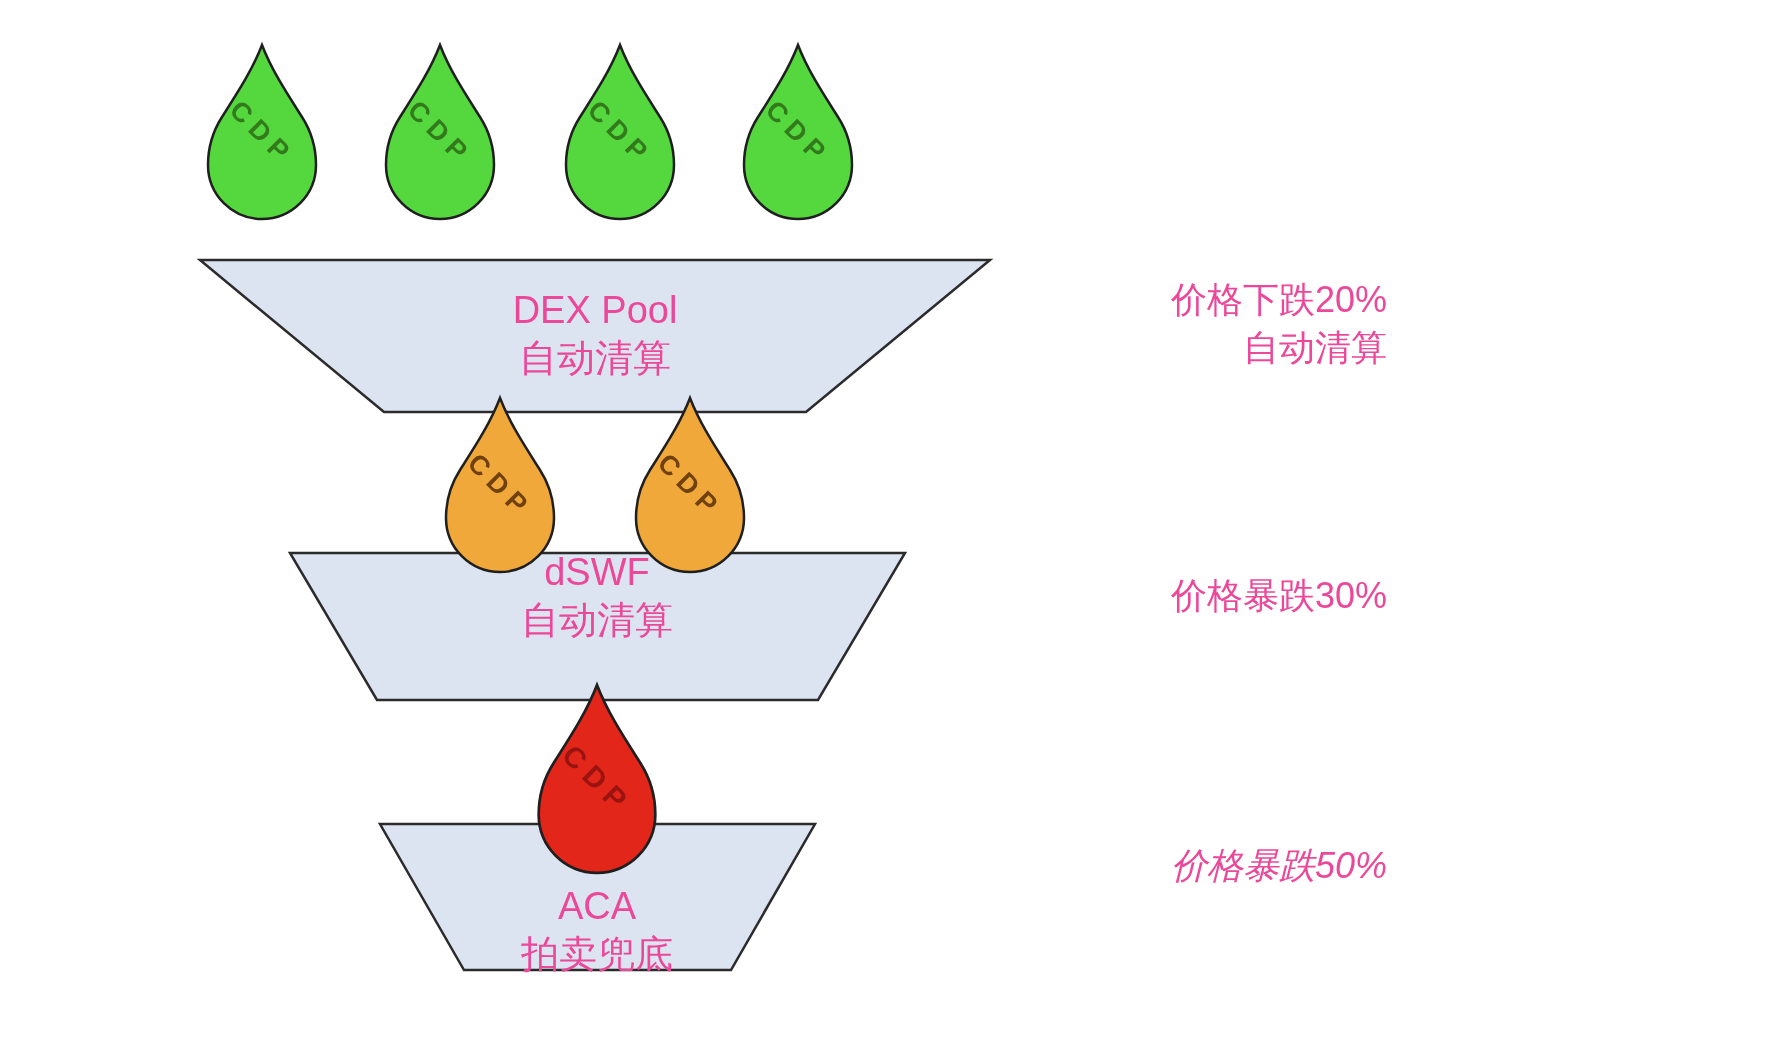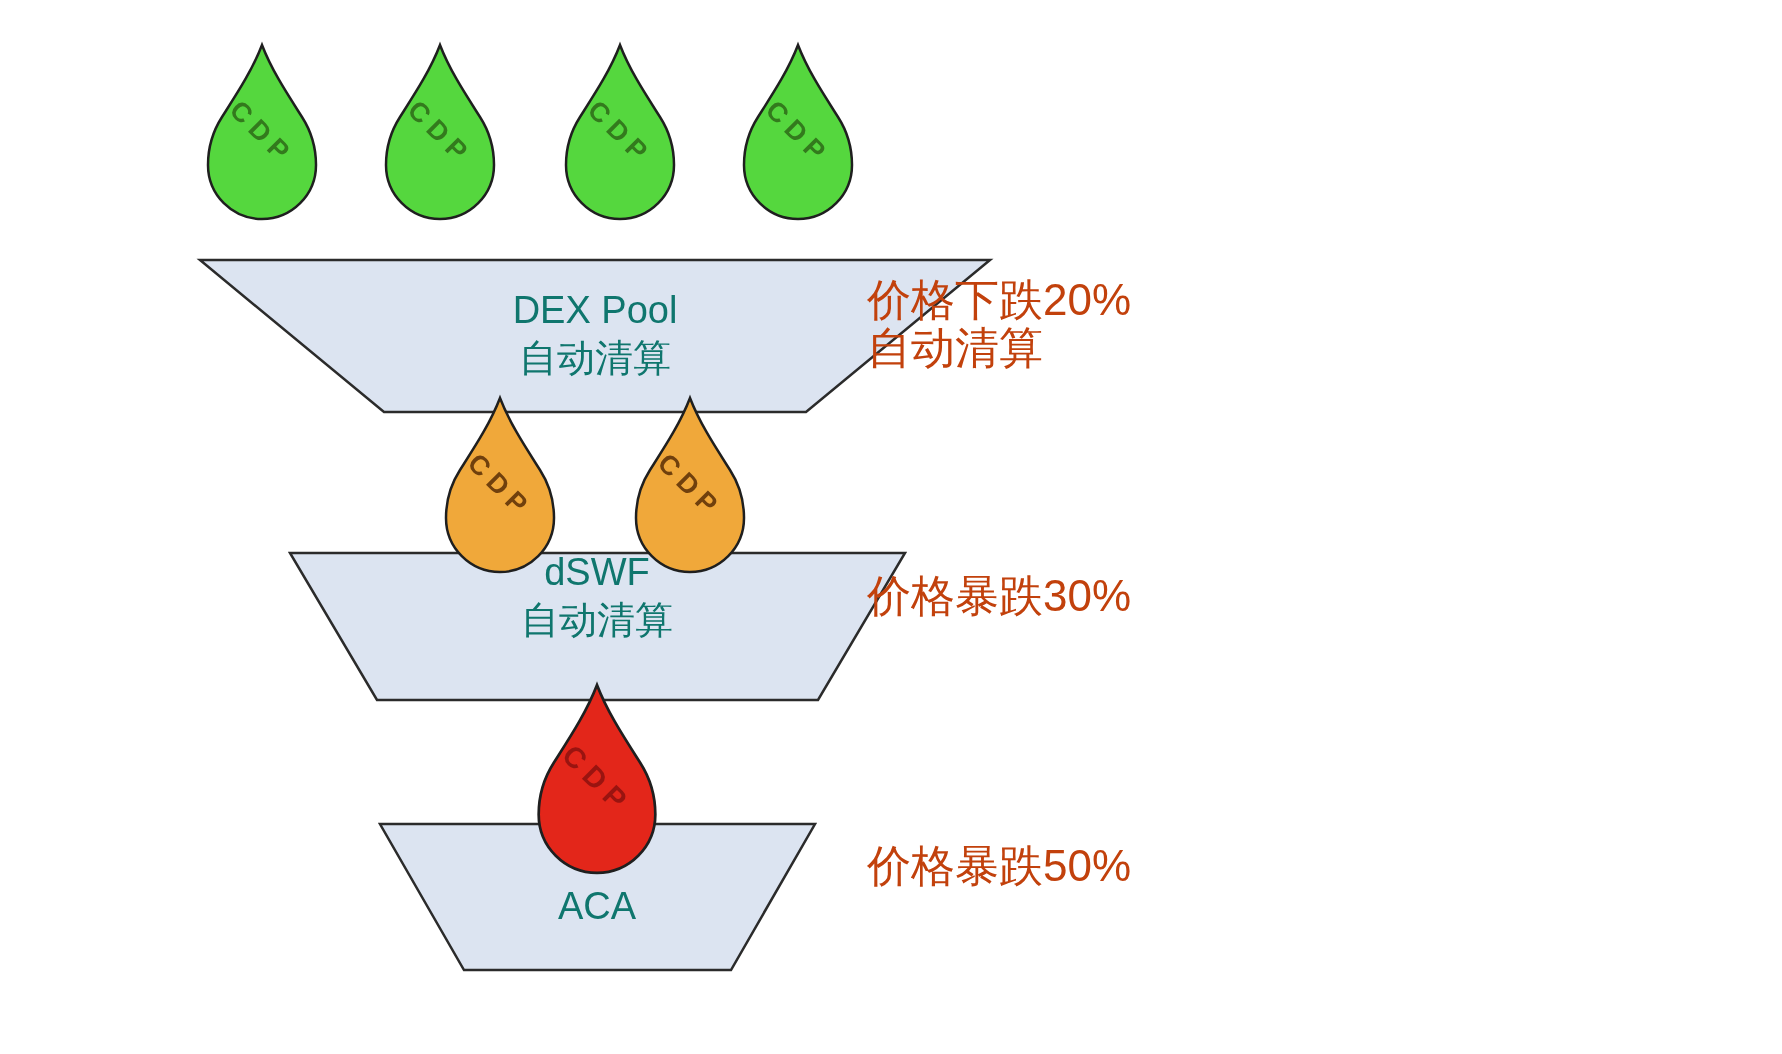--- a/index.html
+++ b/index.html
@@ -18,30 +18,30 @@
     font-family: "Liberation Sans", sans-serif;
     font-size: 27px;
     font-weight: bold;
     letter-spacing: 7px;
     text-anchor: middle;
   }
   .tier-label {
     position: absolute;
     width: 500px;
     text-align: center;
-    color: #0f766e;
+    color: #ec4899;
     font-size: 38px;
     line-height: 48px;
   }
   .annotation {
     position: absolute;
     width: 520px;
-    text-align: left;
-    color: #c2410c;
-    font-size: 44px;
+    text-align: right;
+    color: #ec4899;
+    font-size: 36px;
     line-height: 48px;
   }
 </style>
 </head>
 <body>
 
 <div class="stage">
 
   <svg class="diagram-svg" width="1782" height="1054" viewBox="0 0 1782 1054" xmlns="http://www.w3.org/2000/svg" xmlns:xlink="http://www.w3.org/1999/xlink">
     <defs>
@@ -87,26 +87,27 @@
   <div class="tier-label" style="left:345px; top:286px;">
     <div>DEX Pool</div>
     <div>自动清算</div>
   </div>
   <div class="tier-label" style="left:347px; top:548px;">
     <div>dSWF</div>
     <div>自动清算</div>
   </div>
   <div class="tier-label" style="left:347px; top:846px;margin-top:36px;">
     <div>ACA</div>
+    <div>拍卖兜底</div>
   </div>
 
   <div class="annotation" style="left:867px; top:276px;">
     <div>价格下跌20%</div>
     <div>自动清算</div>
   </div>
   <div class="annotation" style="left:867px; top:572px;">
     <div>价格暴跌30%</div>
   </div>
-  <div class="annotation" style="left:867px; top:842px;">
+  <div class="annotation" style="left:867px; top:842px;font-style:italic;">
     <div>价格暴跌50%</div>
   </div>
 
 </div>
 
 </body></html>

